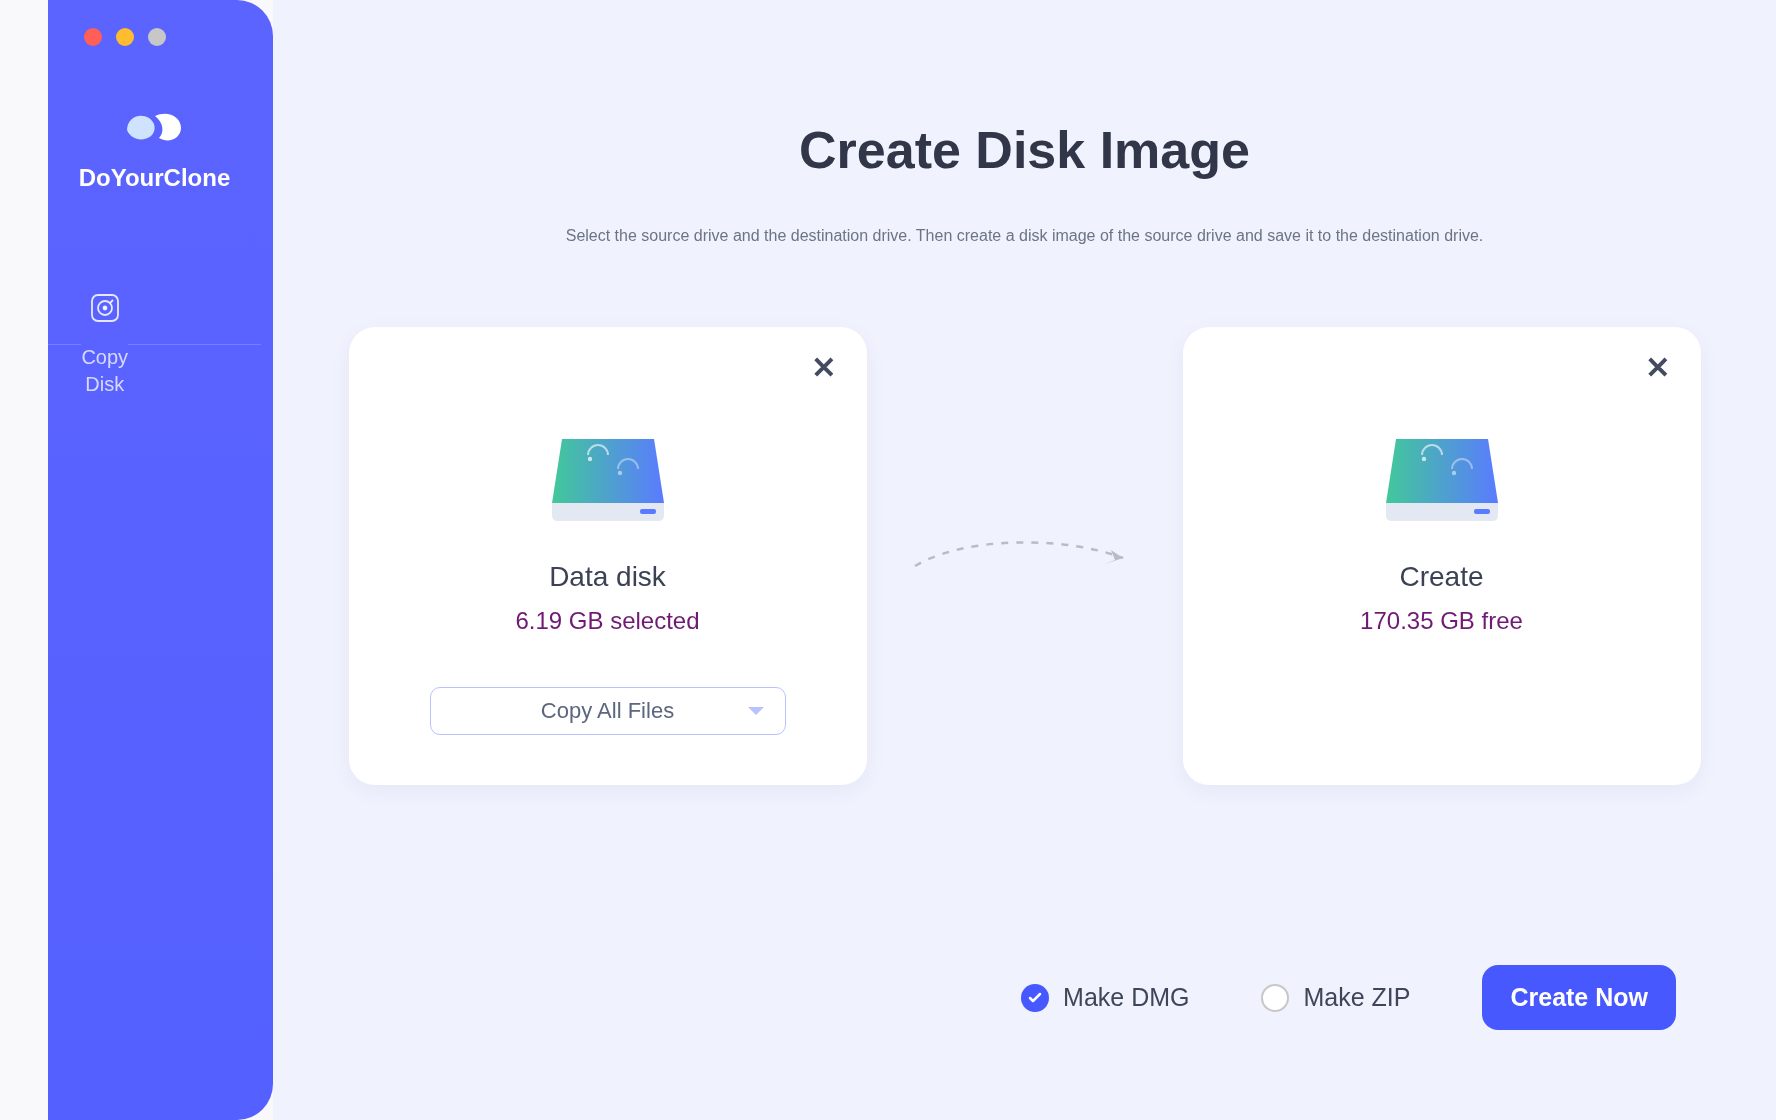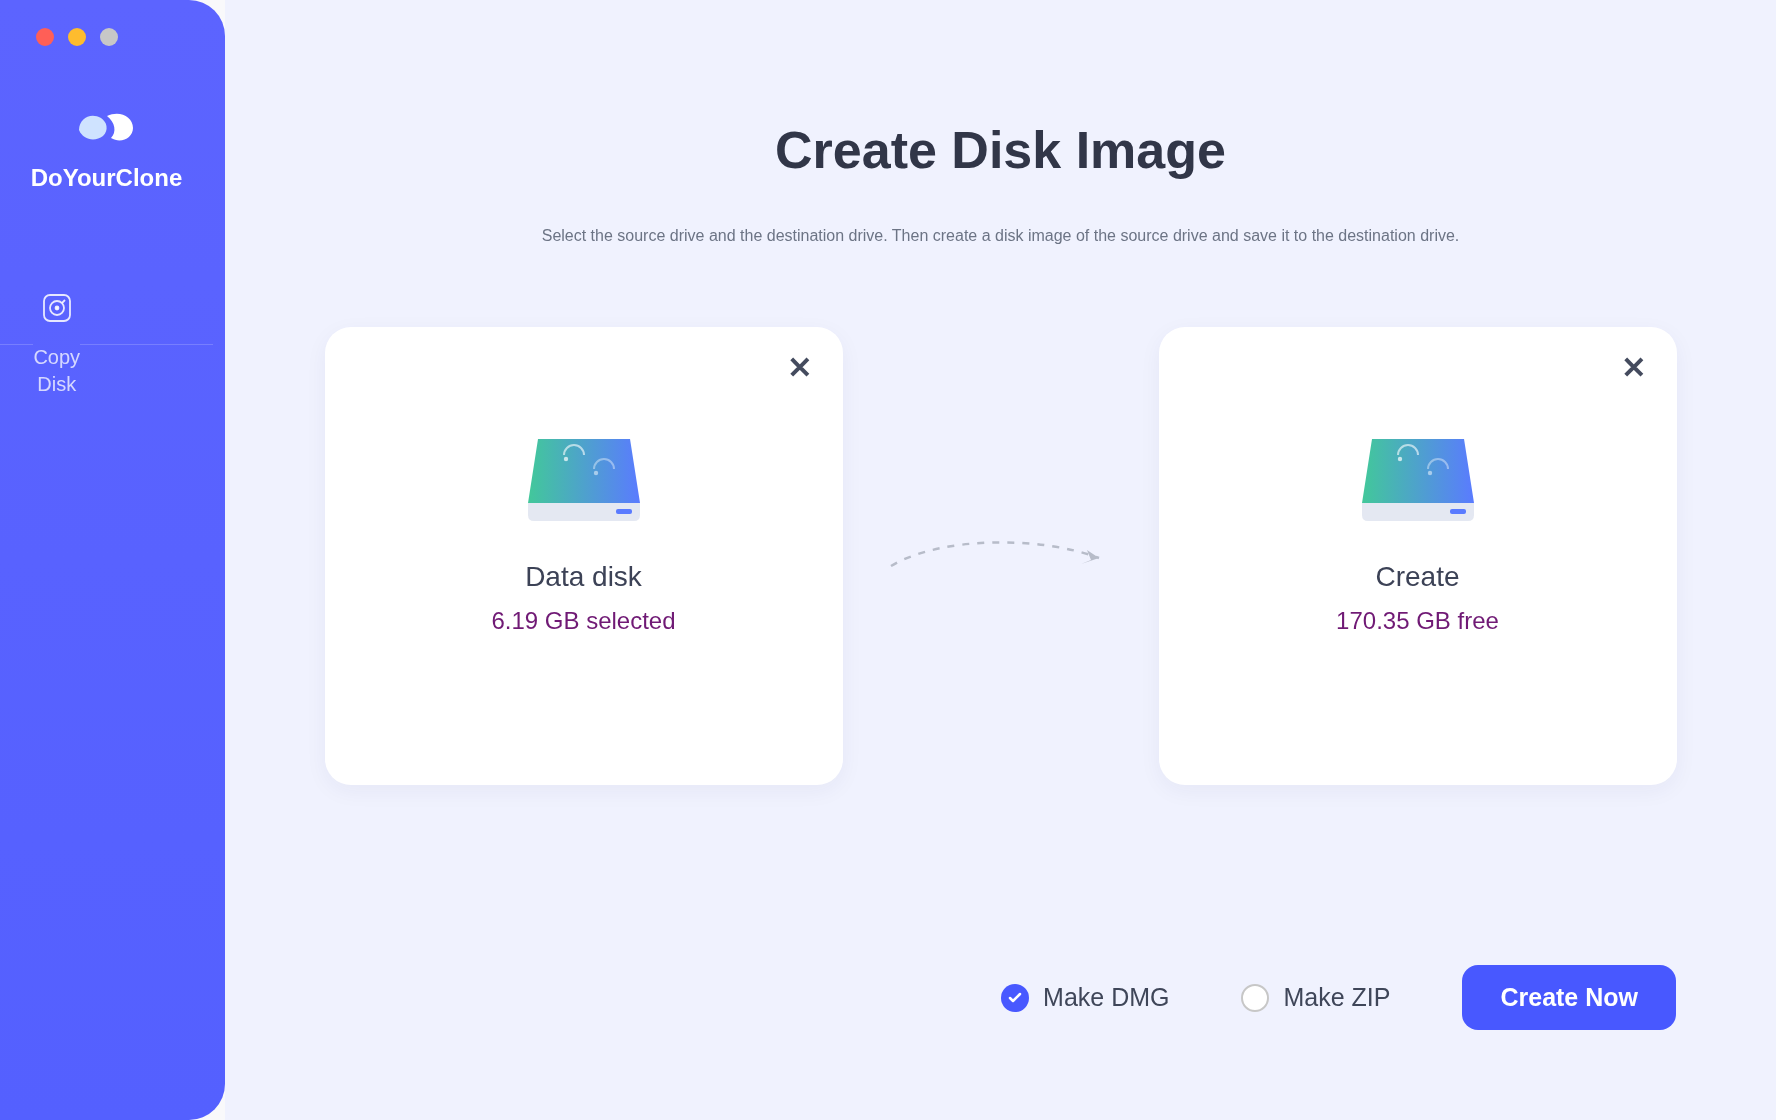--- a/index.html
+++ b/index.html
@@ -19,20 +19,21 @@
 .sidebar {
   width: 225px;
   background: linear-gradient(180deg, #5c64ff 0%, #5460ff 100%);
   border-radius: 0 36px 36px 0;
   padding: 28px 12px 0 0;
   flex-shrink: 0;
   display: flex;
   flex-direction: column;
   align-items: center;
   position: relative;
+  margin-left: 48px;
 }
 .traffic-lights {
   position: absolute;
   top: 28px;
   left: 36px;
   display: flex;
   gap: 14px;
 }
 .tl-dot { width: 18px; height: 18px; border-radius: 50%; }
 .tl-red { background: #ff5f57; }
@@ -220,21 +221,21 @@
   color: #3f4659;
   font-weight: 500;
 }
 .create-btn {
   background: #4858ff;
   color: #fff;
   font-size: 25px;
   font-weight: 600;
   border: none;
   border-radius: 16px;
-  padding: 18px 38px;
+  padding: 18px 28px;
   cursor: pointer;
 }
 </style>
 </head>
 <body>
 
 <div class="app">
 
   <aside class="sidebar">
     <div class="traffic-lights">
@@ -302,20 +303,28 @@
             <path d="M4 74 L116 74 L116 86 Q116 92 110 92 L10 92 Q4 92 4 86 Z" fill="#e4e8f2"></path>
             <rect x="92" y="80" width="16" height="5" rx="2" fill="#5a7bff"></rect>
             <path d="M40 26 a10 10 0 0 1 20 0" stroke="#ffffff" stroke-width="2" fill="none" opacity="0.6"></path>
             <circle cx="42" cy="30" r="2.2" fill="#fff" opacity="0.7"></circle>
             <path d="M70 40 a10 10 0 0 1 20 0" stroke="#ffffff" stroke-width="2" fill="none" opacity="0.4"></path>
             <circle cx="72" cy="44" r="2.2" fill="#fff" opacity="0.5"></circle>
           </svg>
         </span>
         <div class="card-title">Data disk</div>
         <div class="card-sub">6.19 GB selected</div>
+        <div class="select">
+          <span>Copy All Files</span>
+          <span class="chev">
+            <svg width="18" height="12" viewBox="0 0 18 12">
+                <path d="M1 1 L9 9 L17 1" fill="#b9c2ff"></path>
+              </svg>
+          </span>
+        </div>
       </div>
 
       <div class="arrow-between">
         <svg width="240" height="60" viewBox="0 0 240 60">
           <path d="M10 40 C 60 10, 160 10, 218 32" stroke="#b7bcc9" stroke-width="2.5" fill="none" stroke-dasharray="7 8"></path>
           <path d="M218 32 l-12 -8 l4 10 l-10 4 z" fill="#b7bcc9"></path>
         </svg>
       </div>
 
       <div class="card">

